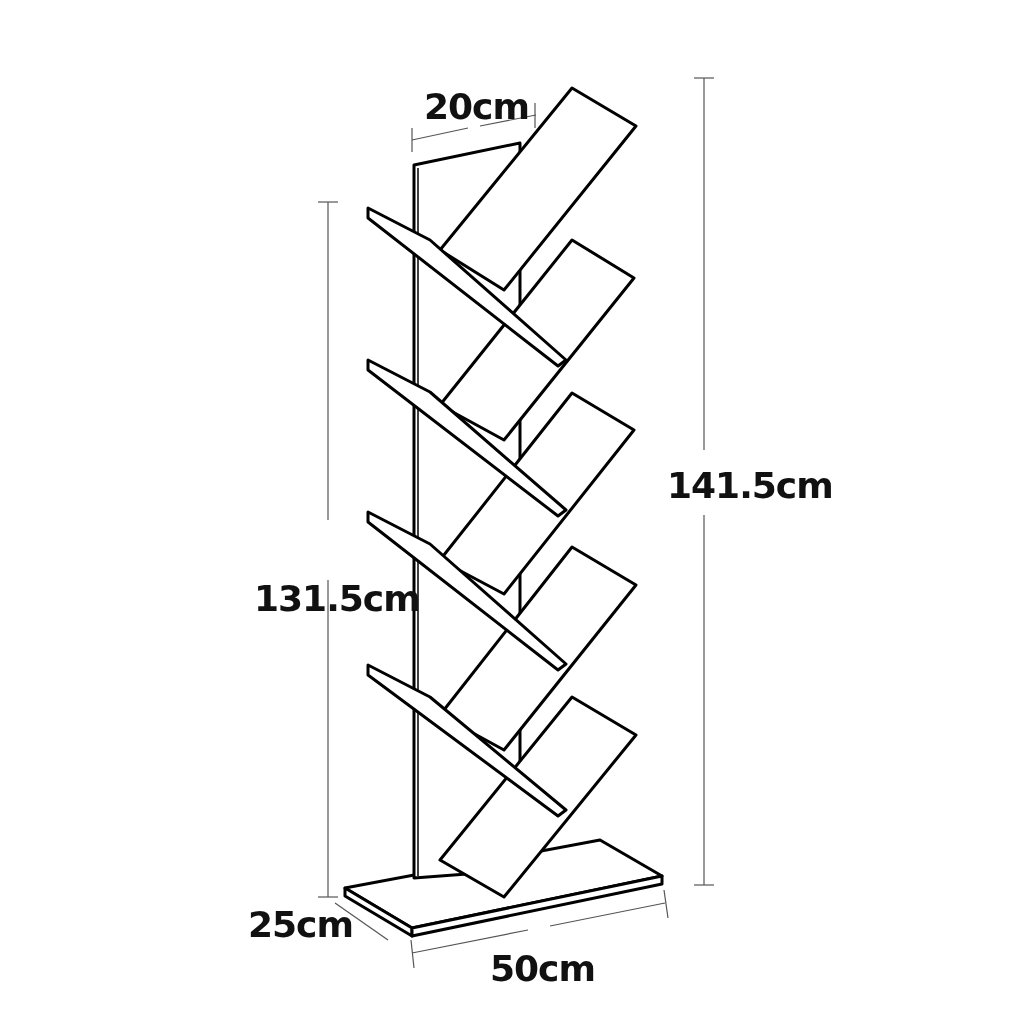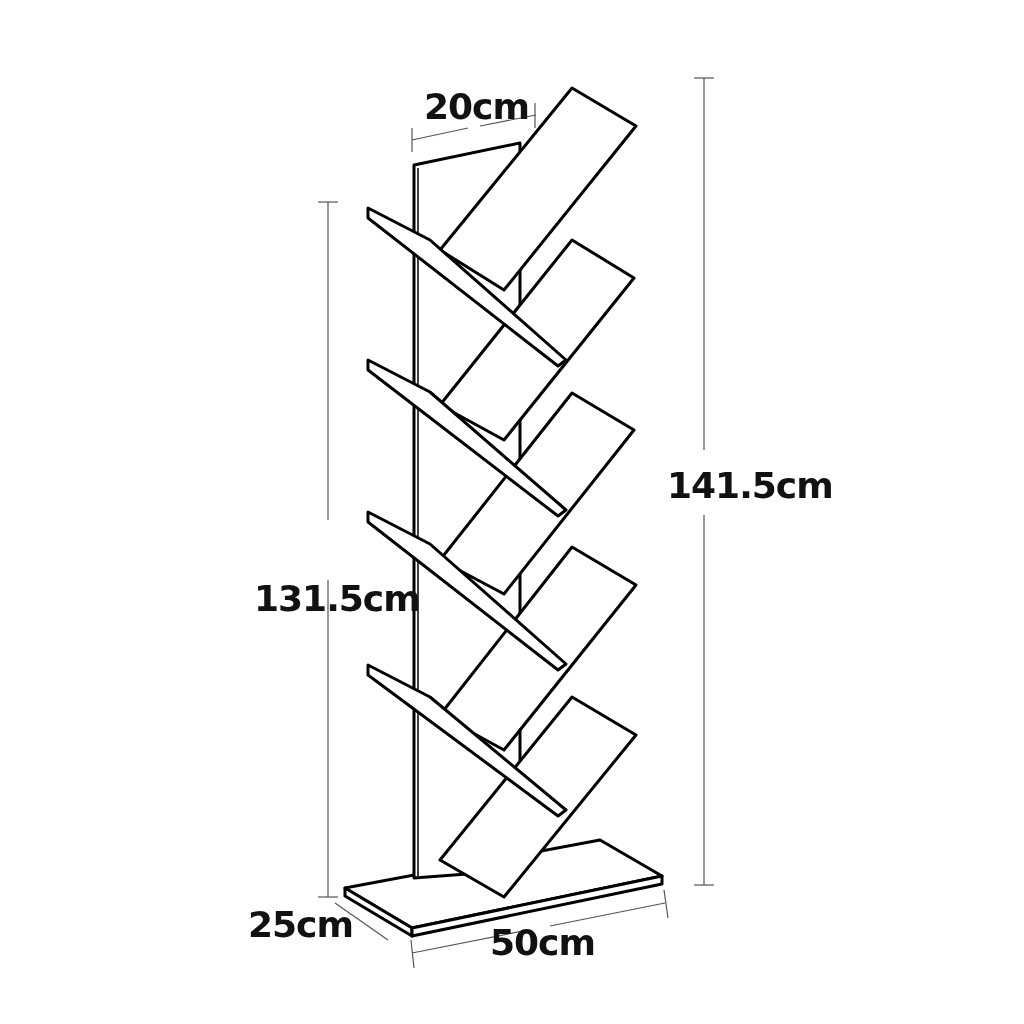--- a/index.html
+++ b/index.html
@@ -64,13 +64,13 @@
     <line x1="550" y1="926" x2="665" y2="903"></line>
     <line x1="411" y1="940" x2="414" y2="968"></line>
     <line x1="664" y1="890" x2="668" y2="918"></line>
   </g>
 </svg>
 
 <div class="dim-label" style="left:424px;top:86px;">20cm</div>
 <div class="dim-label" style="left:667px;top:465px;">141.5cm</div>
 <div class="dim-label" style="left:254px;top:532px;margin-top:46px;">131.5cm</div>
 <div class="dim-label" style="left:248px;top:904px;">25cm</div>
-<div class="dim-label" style="left:490px;top:922px;">50cm</div>
+<div class="dim-label" style="left:490px;top:948px;">50cm</div>
 
 </body></html>

